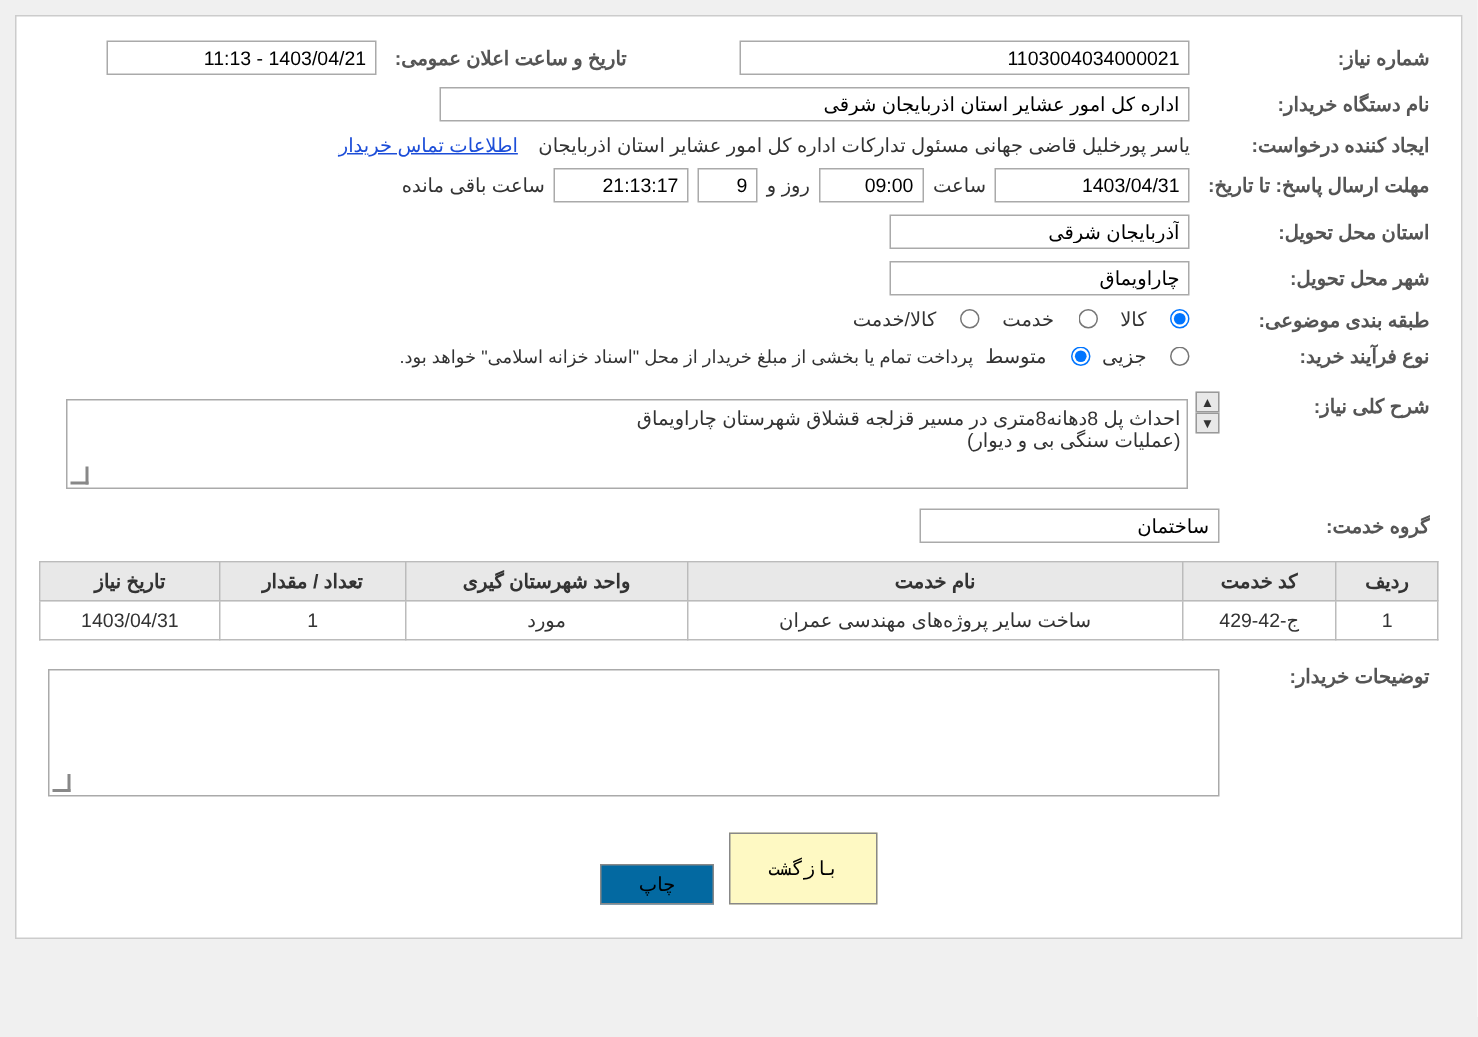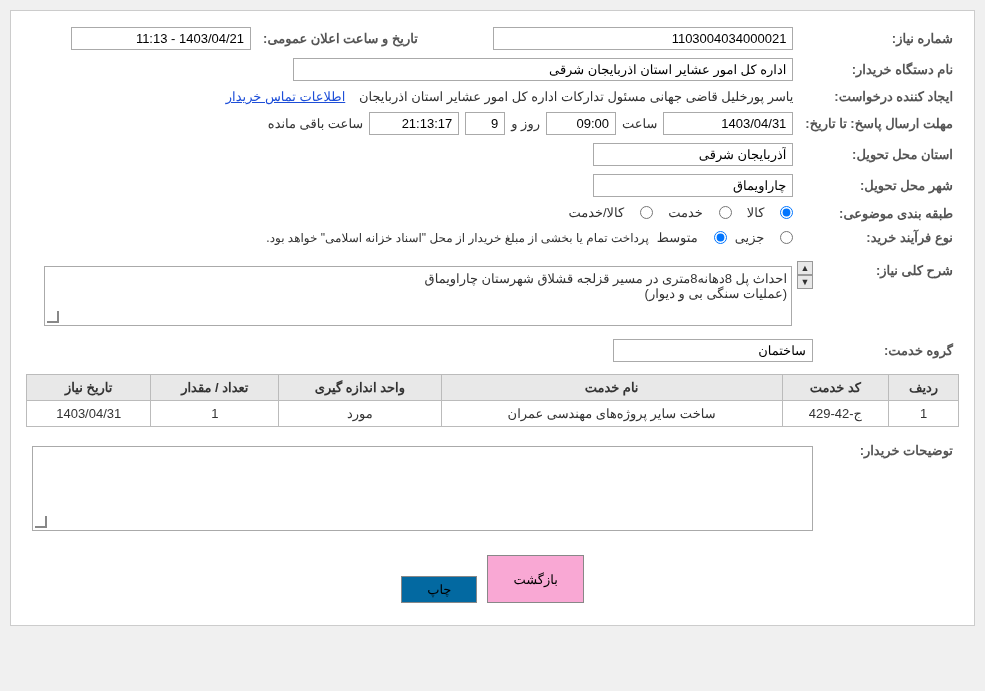--- a/index.html
+++ b/index.html
@@ -113,21 +113,22 @@
       font-family: Tahoma, Arial, sans-serif;
       font-size: 13px;
       border: 1px solid #888;
       cursor: pointer;
     }
     .btn-print {
       background: #0369a1;
       margin-top: 21px;
     }
     .btn-back {
-      background: #f9a8d4;
+      background: #fef9c3;
+      font-family: Liberation Mono, monospace;
     }
     .description-box {
       border: 1px solid #aaa;
       min-height: 80px;
       margin: 5px 0;
       padding: 4px;
       background: #fff;
       position: relative;
     }
     .description-box .resize-handle {
@@ -305,21 +306,21 @@
       </tr>
     </tbody>
       </table>
 
     <table class="data-table">
       <thead>
         <tr>
           <th>ردیف</th>
           <th>کد خدمت</th>
           <th>نام خدمت</th>
-          <th>واحد اندازه گیری</th>
+          <th>واحد شهرستان گیری</th>
           <th>تعداد / مقدار</th>
           <th>تاریخ نیاز</th>
         </tr>
       </thead>
       <tbody id="services-tbody">
       <tr>
       <td>1</td>
       <td>ج-42-429</td>
       <td>ساخت سایر پروژه‌های مهندسی عمران</td>
       <td>مورد</td>

